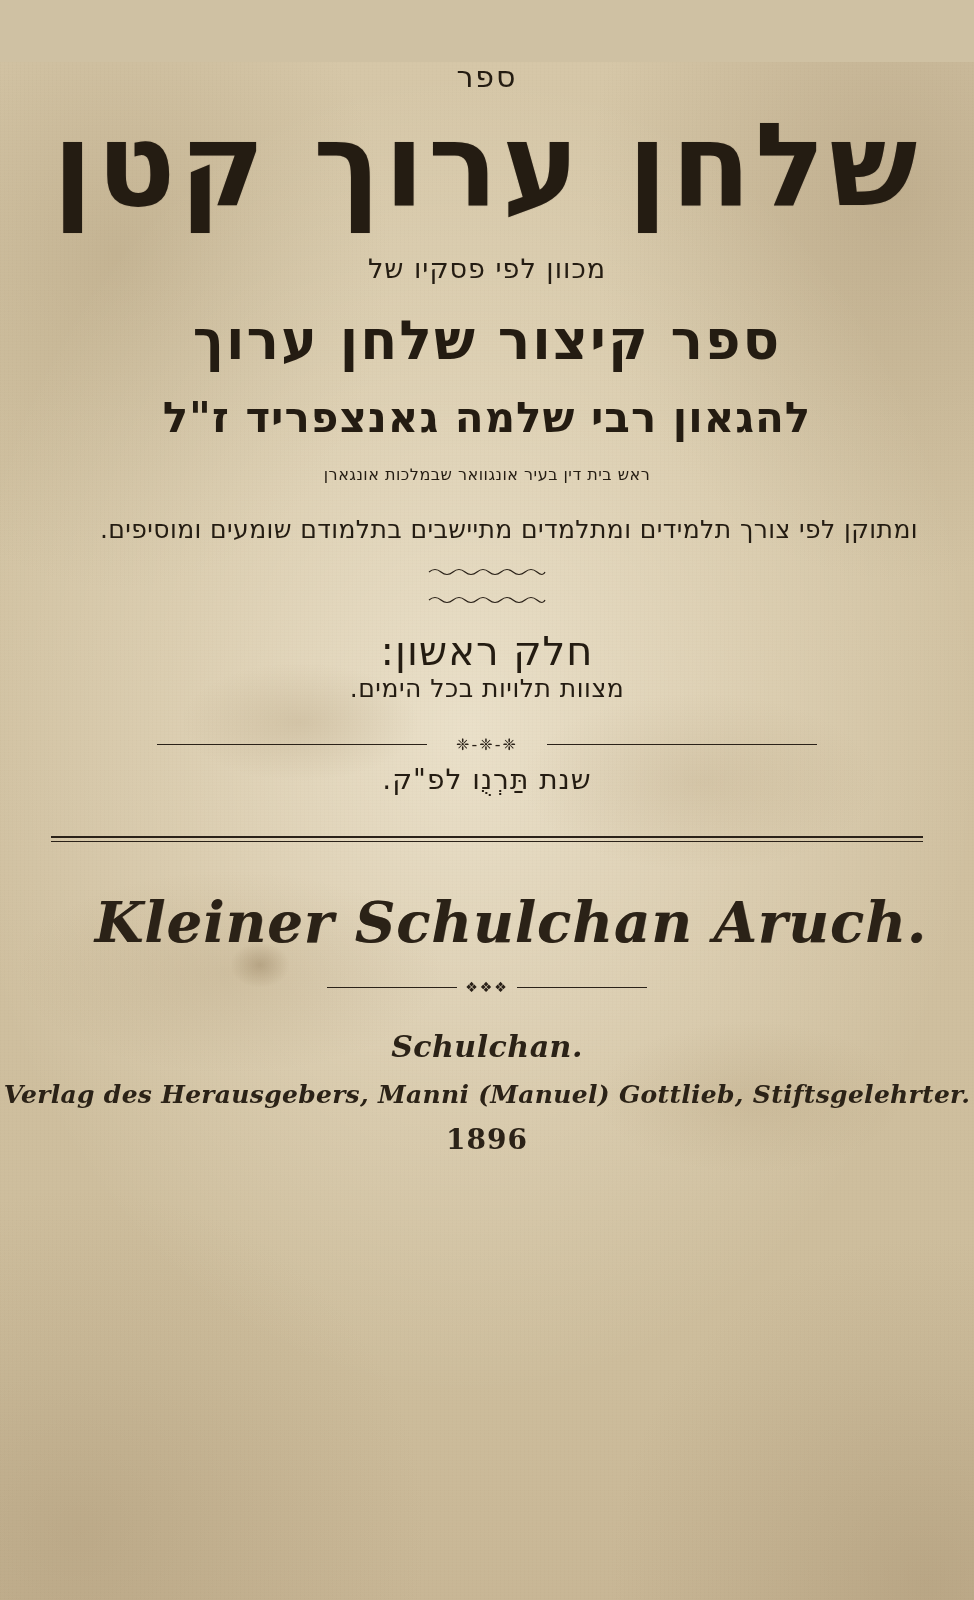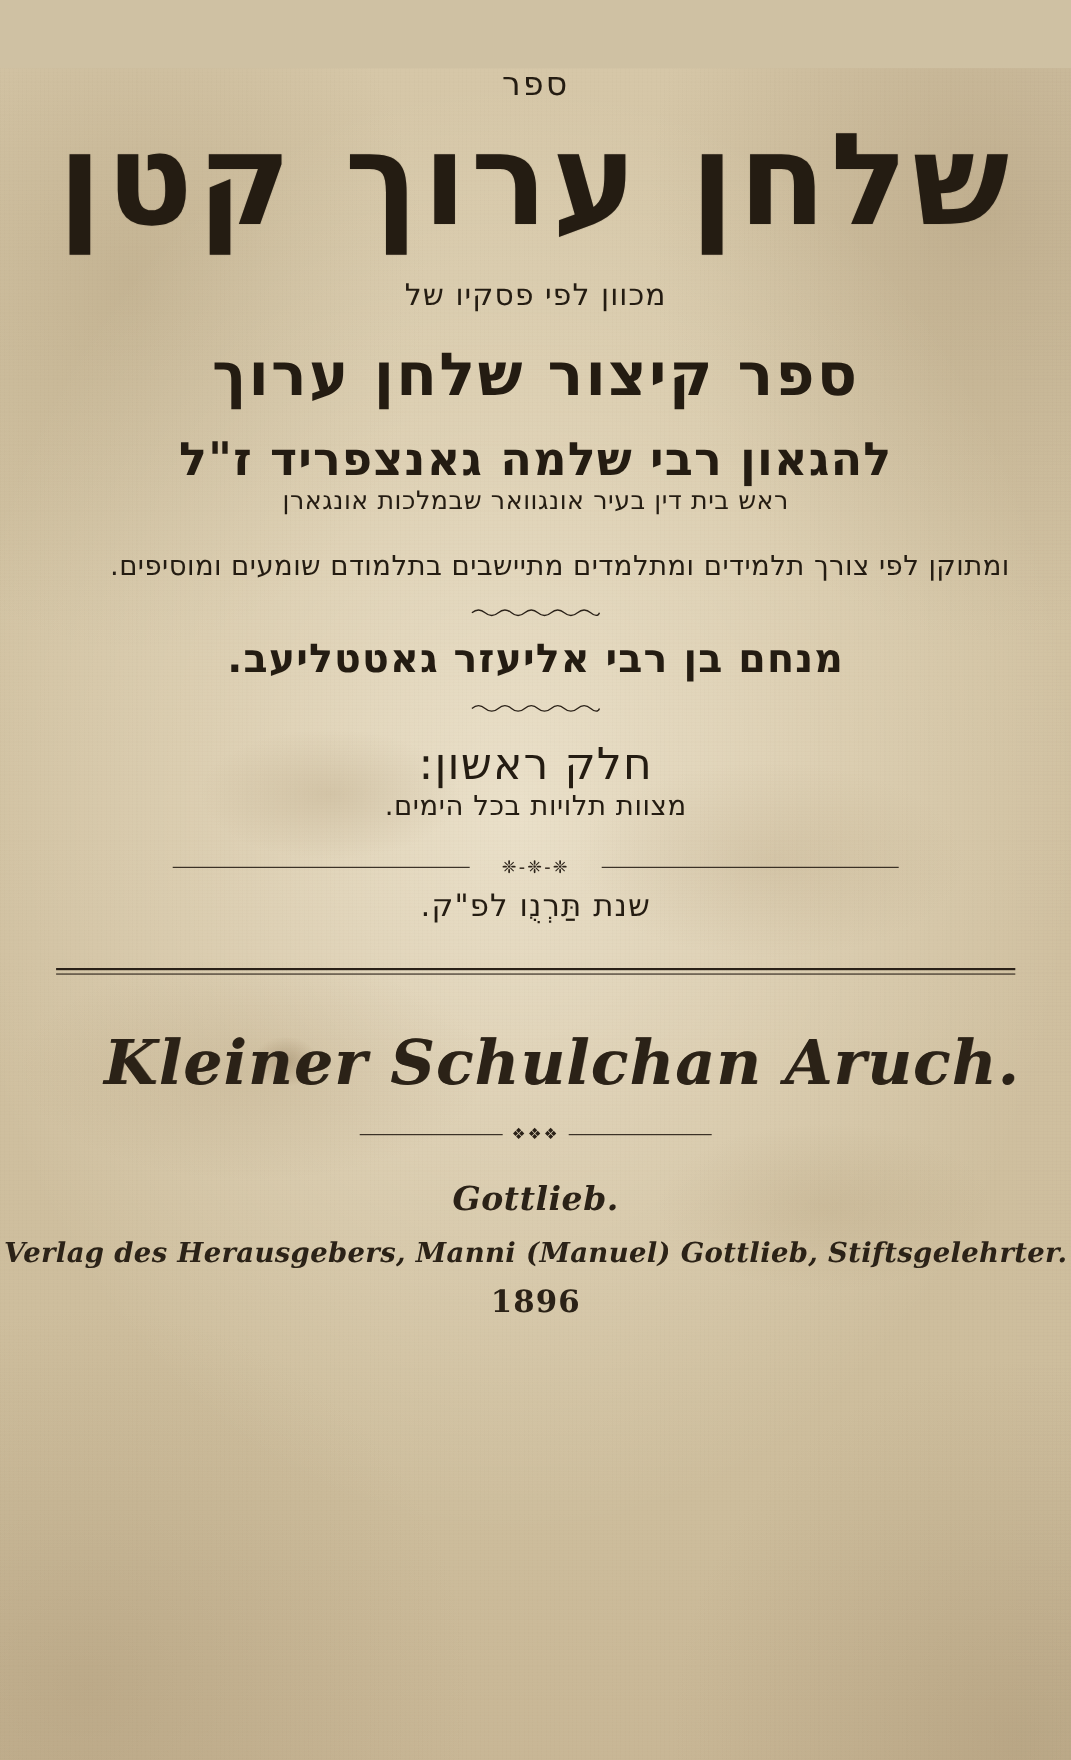--- a/index.html
+++ b/index.html
@@ -90,22 +90,22 @@
     line-height: 1.15;
   }
   .title-3 {
     margin-top: 22px;
     font-size: 42px;
     font-weight: bold;
     letter-spacing: 1px;
     line-height: 1.15;
   }
   .sub-2 {
-    margin-top: 0;
-    font-size: 23px;
+    margin-top: 22px;
+    font-size: 16px;
     letter-spacing: 0.5px;
   }
   .sub-3 {
     margin-top: 28px;
     font-size: 25px;
     letter-spacing: 0.4px;
     line-height: 1.45;
     padding: 0 40px;
     margin-left: 44px;
   }
@@ -269,21 +269,20 @@
 
     <div class="heb sub-3">ומתוקן לפי צורך תלמידים ומתלמדים מתיישבים בתלמודם שומעים ומוסיפים.</div>
 
     <div class="squiggle">
       <svg width="120" height="10" viewBox="0 0 120 10" aria-hidden="true">
         <path d="M2,6 Q8,1 14,6 T26,6 T38,6 T50,6 T62,6 T74,6 T86,6 T98,6 T110,6 T118,6" fill="none" stroke="#2a2118" stroke-width="1.2"></path>
       </svg>
     </div>
 
 
-    <div class="heb name-line">מנחם בן רבי אליעזר גאטטליעב.</div>
 
     <div class="squiggle">
       <svg width="120" height="10" viewBox="0 0 120 10" aria-hidden="true">
         <path d="M2,6 Q8,1 14,6 T26,6 T38,6 T50,6 T62,6 T74,6 T86,6 T98,6 T110,6 T118,6" fill="none" stroke="#2a2118" stroke-width="1.2"></path>
       </svg>
     </div>
 
     <div class="heb part-line">חלק ראשון:</div>
 
     <div class="heb part-sub">מצוות תלויות בכל הימים.</div>
@@ -303,20 +302,20 @@
     </div>
 
     <div class="fraktur german-title">Kleiner Schulchan Aruch.</div>
 
     <div class="small-orn">
       <div class="bar left"></div>
       <div class="mid">❖❖❖</div>
       <div class="bar right"></div>
     </div>
 
-    <div class="fraktur pub-city">Gottlieb.</div>
+    <div class="fraktur pub-city">Schulchan.</div>
 
     <div class="fraktur pub-line">Verlag des Herausgebers, Manni (Manuel) Gottlieb, Stiftsgelehrter.</div>
 
     <div class="fraktur pub-year">1896</div>
 
   </div>
 </div>
 
 </body></html>

